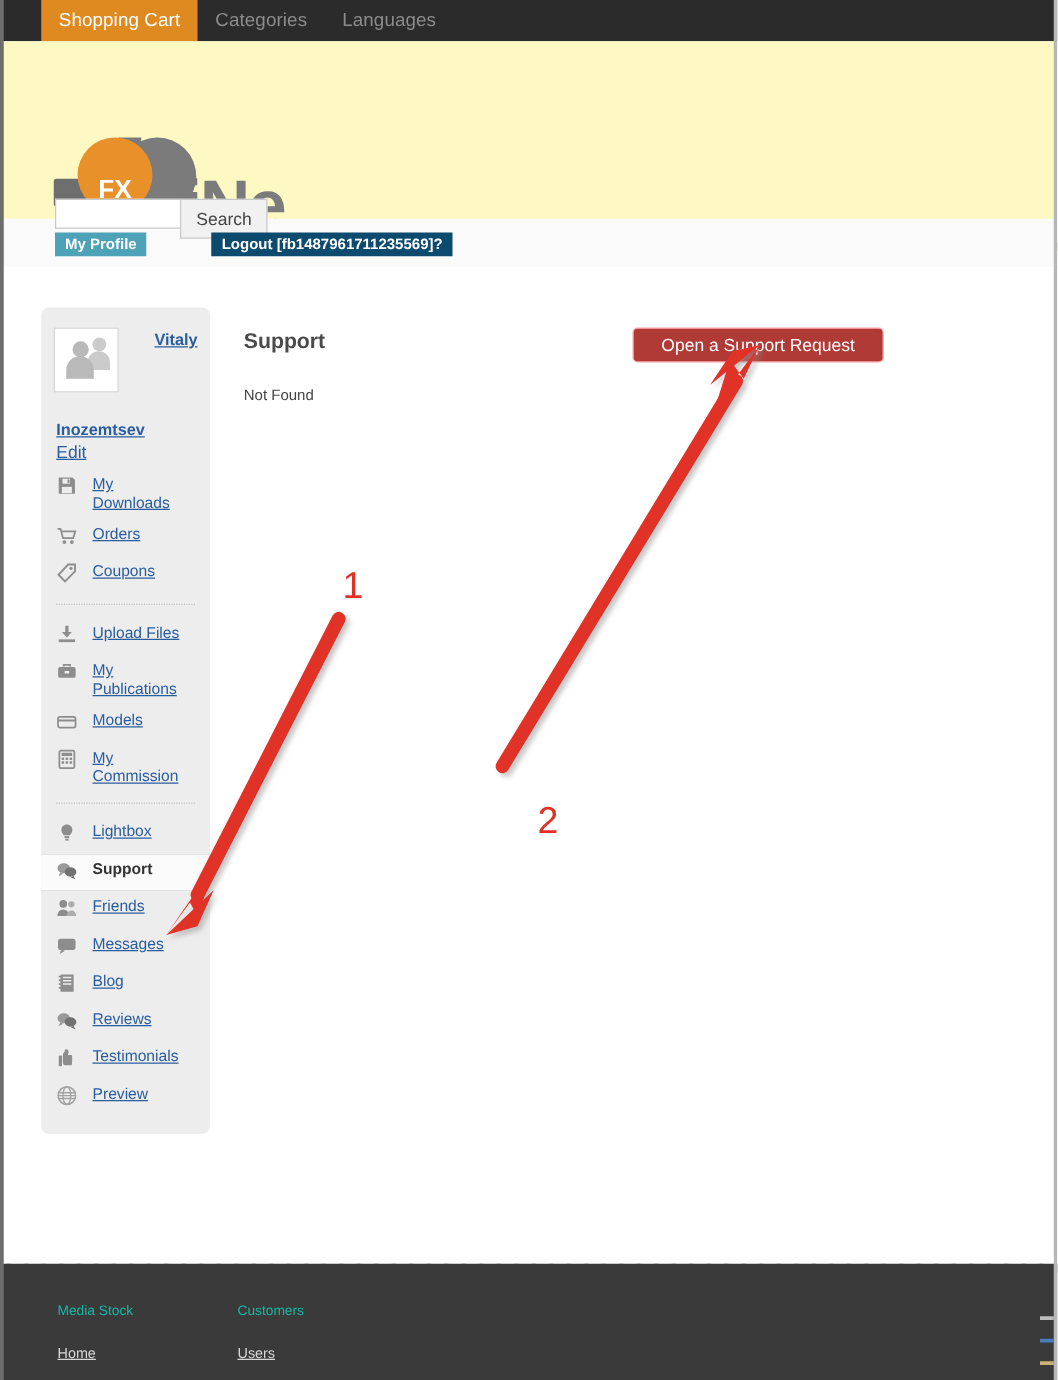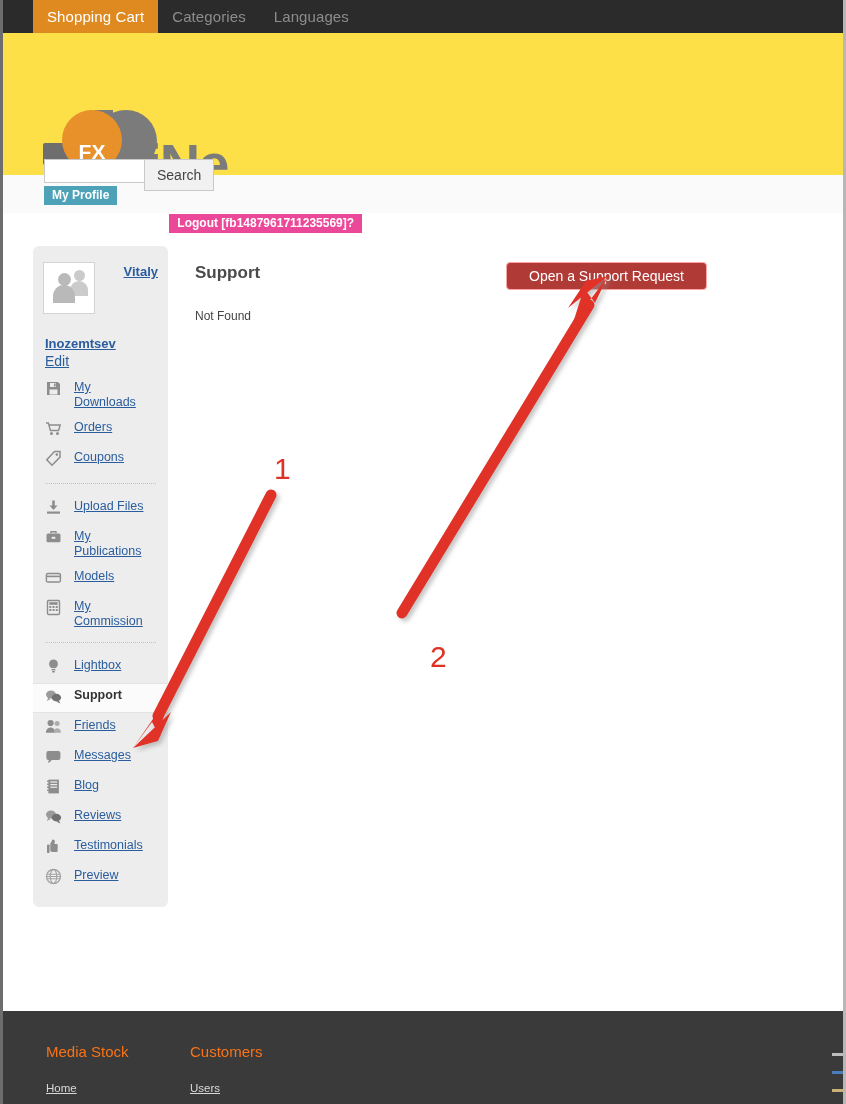--- a/index.html
+++ b/index.html
@@ -49,21 +49,21 @@
     color: #ffffff;
     font-weight: normal;
   }
 
   
   .header {
     position: absolute;
     left: 0; top: 33px;
     width: 846px;
     height: 168px;
-    background: #fde047;
+    background: #fef9c3;
   }
   .header-scallop {
     position: absolute;
     left: 0;
     bottom: -7px;
     width: 846px;
     height: 14px;
     background:
       radial-gradient(circle at 7px 0px, #3a3a3a 6.6px, rgba(58,58,58,0) 7px) repeat-x;
     background-size: 14px 14px;
@@ -179,33 +179,32 @@
     font-weight: bold;
     padding: 3px 8px 4px 8px;
     font-family: "Liberation Sans", sans-serif;
     white-space: nowrap;
     line-height: 12px;
     display: flex;
     align-items: center;
     cursor: pointer;
   }
   .btn-logout {
-    background: #ec4899;
+    background: #0c4a6e;
     color: #ffffff;
     font-size: 12px;
     font-weight: bold;
     padding: 3px 8px 4px 8px;
     margin-left: 52px;
     font-family: "Liberation Sans", sans-serif;
     white-space: nowrap;
     line-height: 12px;
     display: flex;
     align-items: center;
     cursor: pointer;
-    margin-top: 28px;
   }
 
   
   .subheader-band {
     position: absolute;
     left: 0; top: 175px;
     width: 846px;
     height: 38px;
     background: #fafafa;
     border-bottom: 1px solid #e6e6e6;
@@ -395,23 +394,23 @@
   }
   .footer-cols {
     position: absolute;
     left: 46px; top: 32px;
     display: flex;
     gap: 48px;
   }
   .fcol { width: 96px; }
   .fcol h4 {
     margin: 0 0 22px 0;
-    font-size: 15px;
+    font-size: 11px;
     font-weight: normal;
-    color: #f97316;
+    color: #14b8a6;
   }
   .fcol a {
     display: block;
     color: #d8d8d8;
     font-size: 11.5px;
     text-decoration: underline;
     cursor: pointer;
   }
 
   

